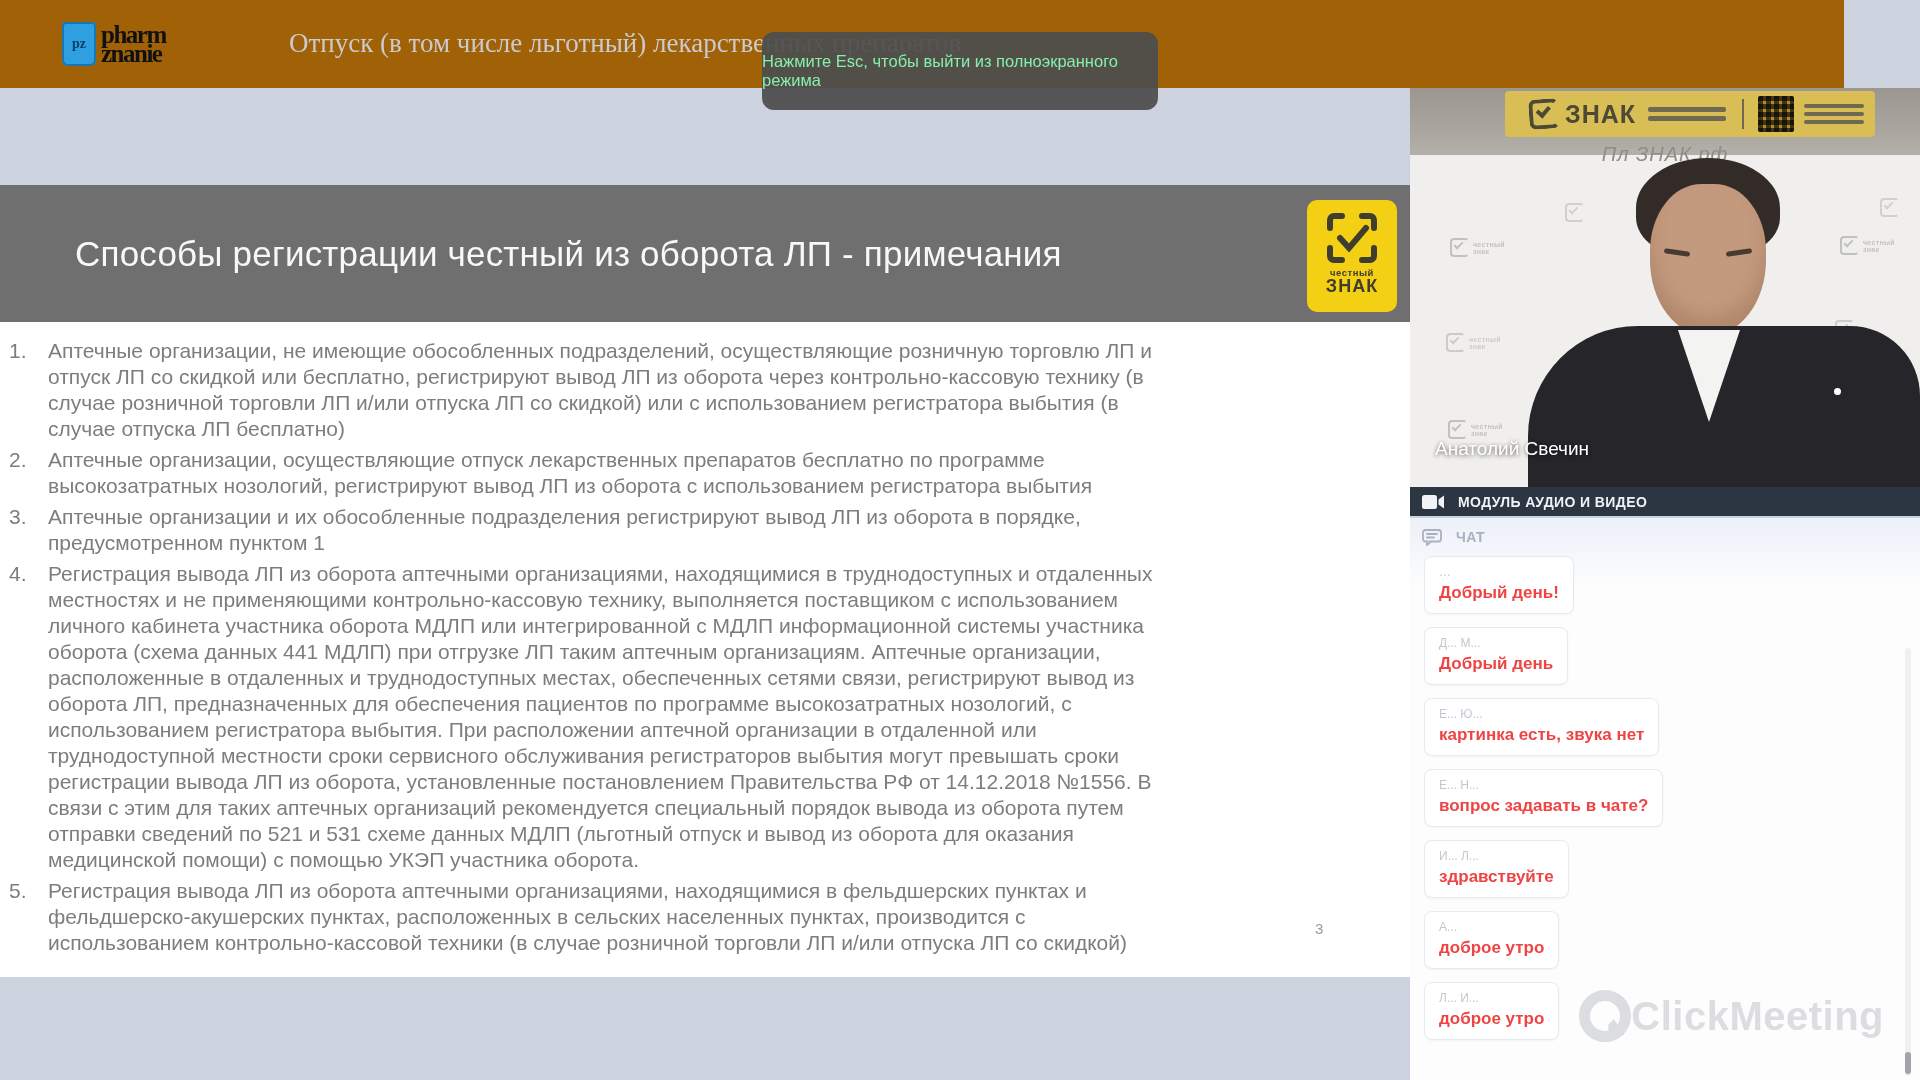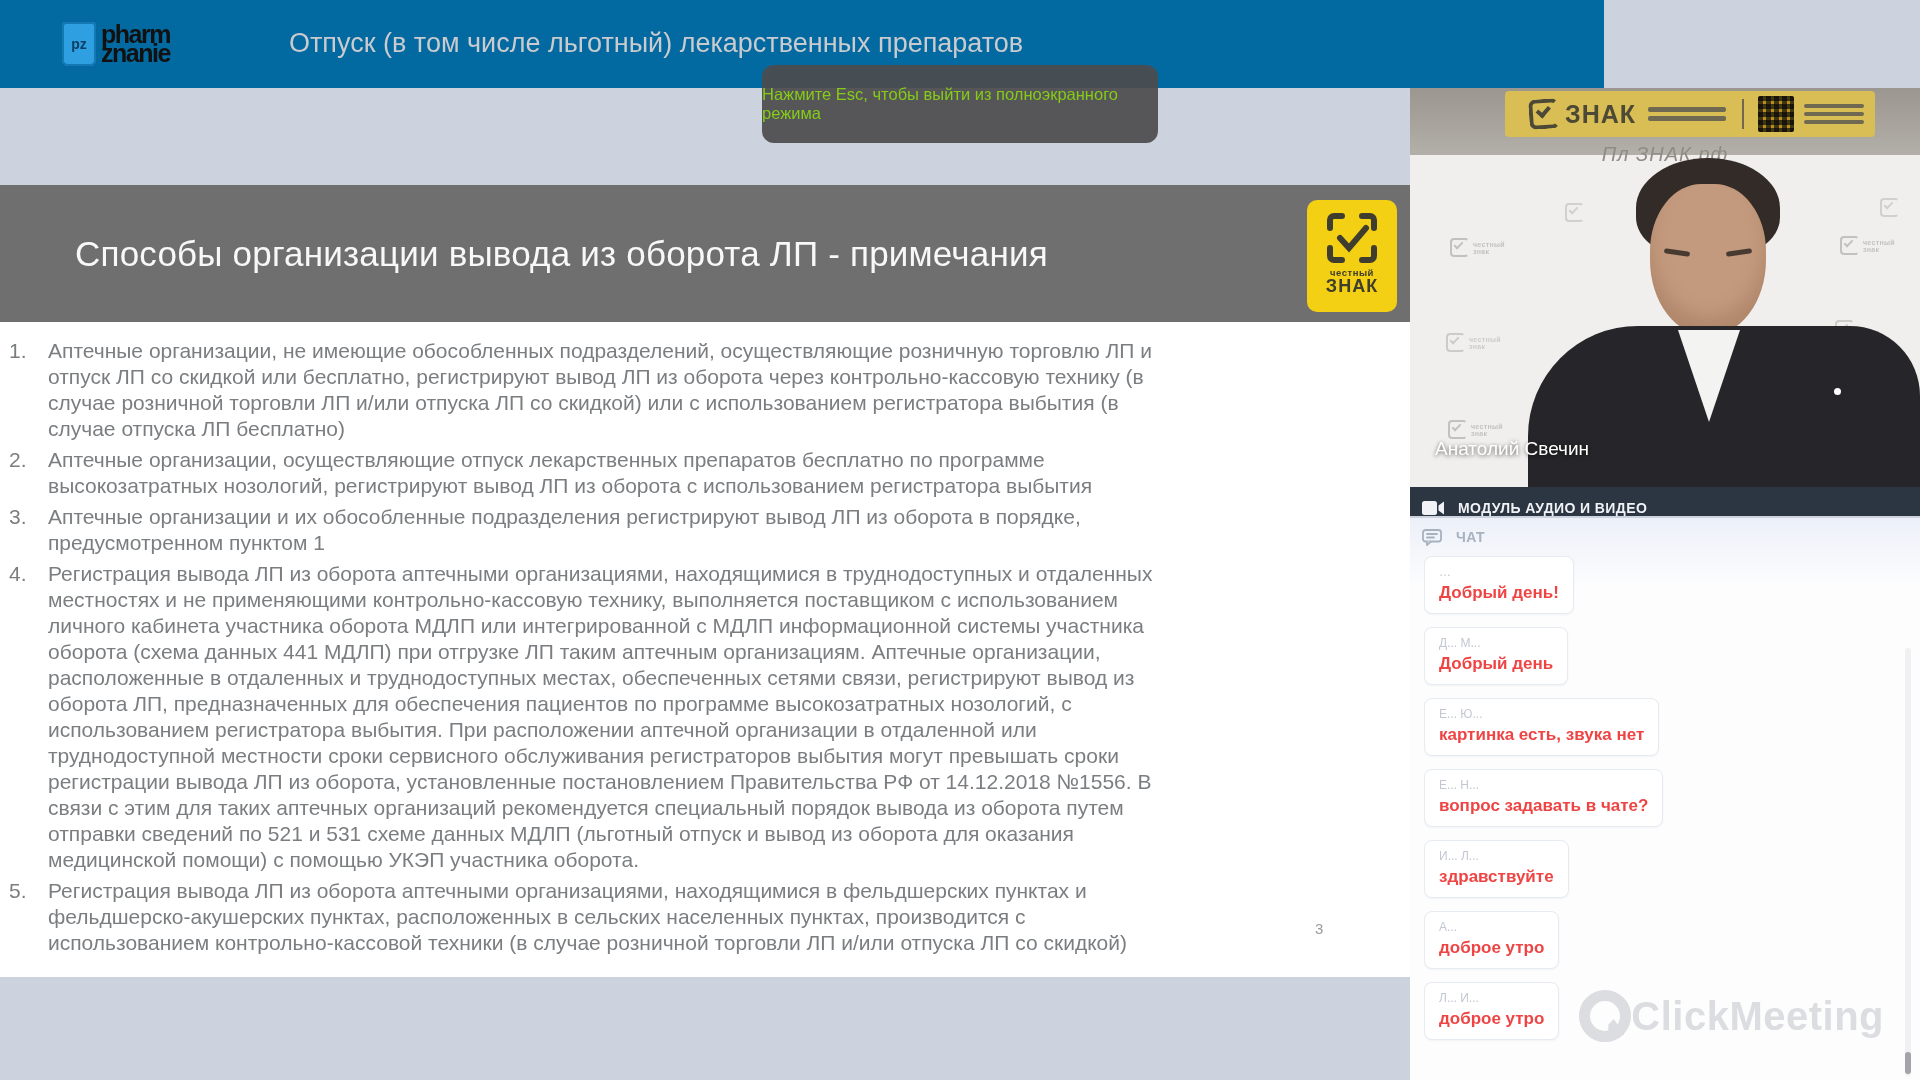--- a/index.html
+++ b/index.html
@@ -1,33 +1,33 @@
 <!DOCTYPE html>
 <html><head>
 <meta charset="utf-8">
 <style>
   html,body{margin:0;padding:0;width:1920px;height:1080px;overflow:hidden;
     font-family:"Liberation Sans", sans-serif;background:#fff;}
   .screen{position:absolute;inset:0;width:1920px;height:1080px;background:#ccd2de;}
 
   
-  .topbar{position:absolute;left:0;top:0;width:1604px;height:88px;background:#0369a1;z-index:5;}
+  .topbar{position:absolute;left:0;top:0;width:1844px;height:88px;background:#a16207;z-index:5;font-family:Liberation Serif, serif;}
   .logo{position:absolute;left:62px;top:22px;display:flex;align-items:center;gap:5px;cursor:pointer;}
   .logo-flask{width:34px;height:44px;background:#2e9fe0;border-radius:4px 4px 6px 6px;position:relative;
     box-shadow:inset 0 0 0 2px #1478b4;display:flex;flex-direction:column;align-items:center;justify-content:center;
     color:#0b3f63;font-weight:bold;font-size:14px;line-height:12px;}
   .logo-text{display:flex;flex-direction:column;line-height:19px;font-weight:900;
     font-size:25px;color:#111;letter-spacing:-1.5px;}
   .webinar-title{position:absolute;left:289px;top:28px;font-size:27px;color:#c9cbce;font-weight:400;}
 
   
-  .esc-tooltip{position:absolute;left:762px;top:65px;width:396px;height:78px;
+  .esc-tooltip{position:absolute;left:762px;top:32px;width:396px;height:78px;
     background:rgba(76,76,78,0.93);border-radius:12px;z-index:30;
     display:flex;align-items:center;justify-content:center;
-    color:#84cc16;font-size:16.5px;}
+    color:#86efac;font-size:16.5px;}
 
   
   .stage{position:absolute;left:0;top:88px;width:1410px;height:992px;background:#ccd2de;}
   .slide-header{position:absolute;left:0;top:97px;width:1410px;height:137px;background:#6f6f6f;}
   .slide-title{position:absolute;left:75px;top:0;height:137px;display:flex;align-items:center;
     color:#f8f8f8;font-size:35px;font-weight:400;letter-spacing:.2px;}
   .cz-badge{position:absolute;left:1307px;top:15px;width:90px;height:112px;background:#f3d013;
     border-radius:10px;display:flex;flex-direction:column;align-items:center;padding-top:12px;box-sizing:border-box;}
   .cz-badge .cz-top{font-size:9.5px;font-weight:700;color:#3f3d2e;letter-spacing:.5px;margin-top:3px;}
   .cz-badge .cz-bottom{font-size:18px;font-weight:800;color:#3f3d2e;letter-spacing:1px;line-height:16px;}
@@ -73,21 +73,21 @@
   .jacket{position:absolute;left:118px;top:238px;width:392px;height:165px;background:#26262a;
     border-radius:110px 70px 0 0;}
   .shirt{position:absolute;left:268px;top:242px;width:62px;height:92px;background:#f3f3f1;
     clip-path:polygon(0 0,100% 0,50% 100%);}
   .pin{position:absolute;left:424px;top:300px;width:7px;height:7px;background:#fff;border-radius:50%;}
   .speaker-name{position:absolute;left:25px;top:350px;color:#ffffff;font-size:19px;
     text-shadow:0 1px 4px rgba(0,0,0,.65);}
 
   
   .module-bar{position:absolute;left:0;width:510px;height:29px;background:#2b3642;
-    display:flex;align-items:flex-end;cursor:pointer;}
+    display:flex;align-items:center;cursor:pointer;}
   .module-bar.av{top:399px;}
   .module-bar .mlabel{color:#f0f2f5;font-size:14px;font-weight:700;letter-spacing:.4px;margin-left:14px;}
   .micon{margin-left:12px;display:flex;align-items:center;}
 
   
   .chat{position:absolute;left:0;top:430px;width:510px;height:562px;
     background:linear-gradient(#ecf0f8,#fdfdfe 70px);}
   .chat-header{position:absolute;left:0;top:0;width:510px;height:38px;display:flex;align-items:center;cursor:pointer;}
   .chat-header .mlabel{color:#a8b1bf;font-size:14px;font-weight:700;letter-spacing:.4px;margin-left:14px;}
   .messages{position:absolute;left:14px;top:38px;right:26px;bottom:0;overflow:hidden;}
@@ -120,21 +120,21 @@
     </div>
     <div class="webinar-title">Отпуск (в том числе льготный) лекарственных препаратов</div>
   </div>
 
   <div class="esc-tooltip">
     <span>Нажмите Esc, чтобы выйти из полноэкранного режима</span>
   </div>
 
   <div class="stage">
     <div class="slide-header">
-      <div class="slide-title">Способы организации вывода из оборота ЛП - примечания</div>
+      <div class="slide-title">Способы регистрации честный из оборота ЛП - примечания</div>
       <div class="cz-badge">
         <svg width="52" height="52" viewBox="0 0 52 52">
           <g stroke="#3f3d2e" stroke-width="6" fill="none" stroke-linecap="round">
             <path d="M4 16 V8 a4 4 0 0 1 4-4 H16"></path>
             <path d="M36 4 H44 a4 4 0 0 1 4 4 V16"></path>
             <path d="M48 36 V44 a4 4 0 0 1 -4 4 H36"></path>
             <path d="M16 48 H8 a4 4 0 0 1 -4-4 V36"></path>
             <path d="M14 26 L23 36 L40 16"></path>
           </g>
         </svg>

